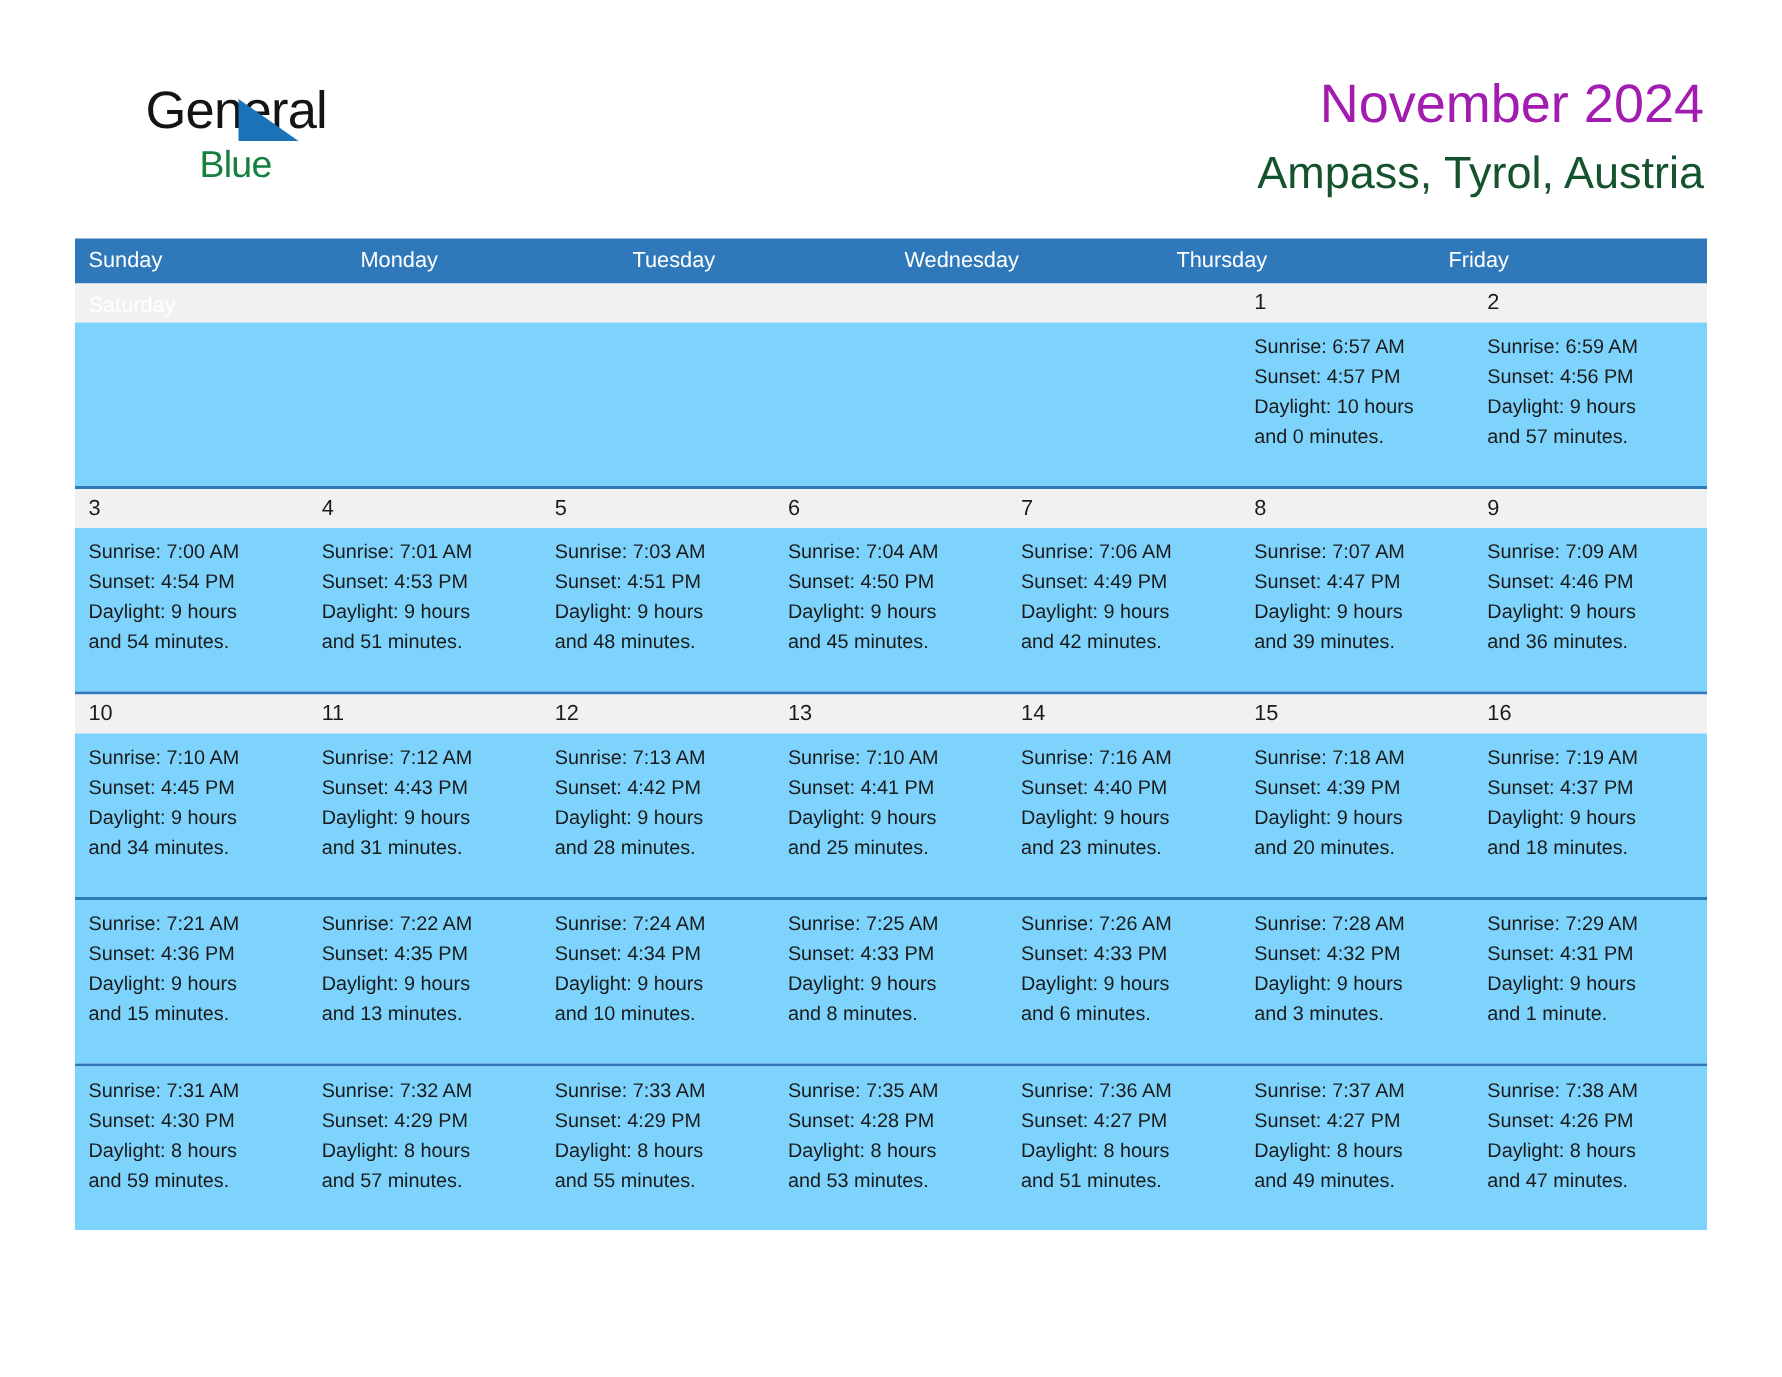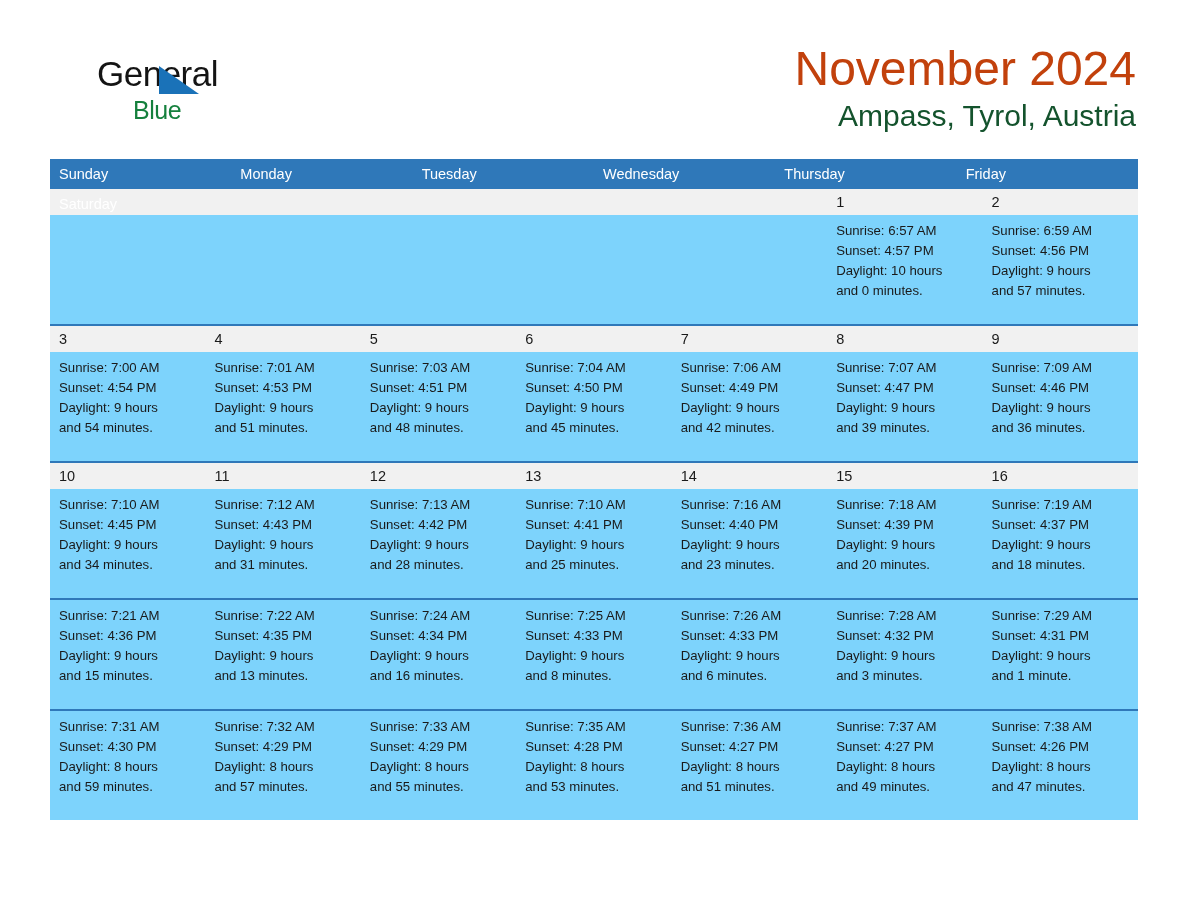--- a/index.html
+++ b/index.html
@@ -66,23 +66,23 @@
     font-weight: 400;
     line-height: 40px;
   }
   .title-block {
     position: absolute;
     right: 0;
     top: 0;
     text-align: right;
   }
   .cal-title {
-    font-size: 48px;
+    font-size: 36px;
     font-weight: 400;
-    color: #c2410c;
+    color: #a21caf;
     line-height: 46px;
     white-space: nowrap;
   }
   .cal-subtitle {
     font-size: 30px;
     font-weight: 400;
     color: #14532d;
     line-height: 32px;
     margin-top: 8px;
     white-space: nowrap;
@@ -325,21 +325,21 @@
             <div class="cell">
               <div class="line">Sunrise: 7:22 AM</div>
               <div class="line">Sunset: 4:35 PM</div>
               <div class="line">Daylight: 9 hours</div>
               <div class="line">and 13 minutes.</div>
             </div>
             <div class="cell">
               <div class="line">Sunrise: 7:24 AM</div>
               <div class="line">Sunset: 4:34 PM</div>
               <div class="line">Daylight: 9 hours</div>
-              <div class="line">and 16 minutes.</div>
+              <div class="line">and 10 minutes.</div>
             </div>
             <div class="cell">
               <div class="line">Sunrise: 7:25 AM</div>
               <div class="line">Sunset: 4:33 PM</div>
               <div class="line">Daylight: 9 hours</div>
               <div class="line">and 8 minutes.</div>
             </div>
             <div class="cell">
               <div class="line">Sunrise: 7:26 AM</div>
               <div class="line">Sunset: 4:33 PM</div>

